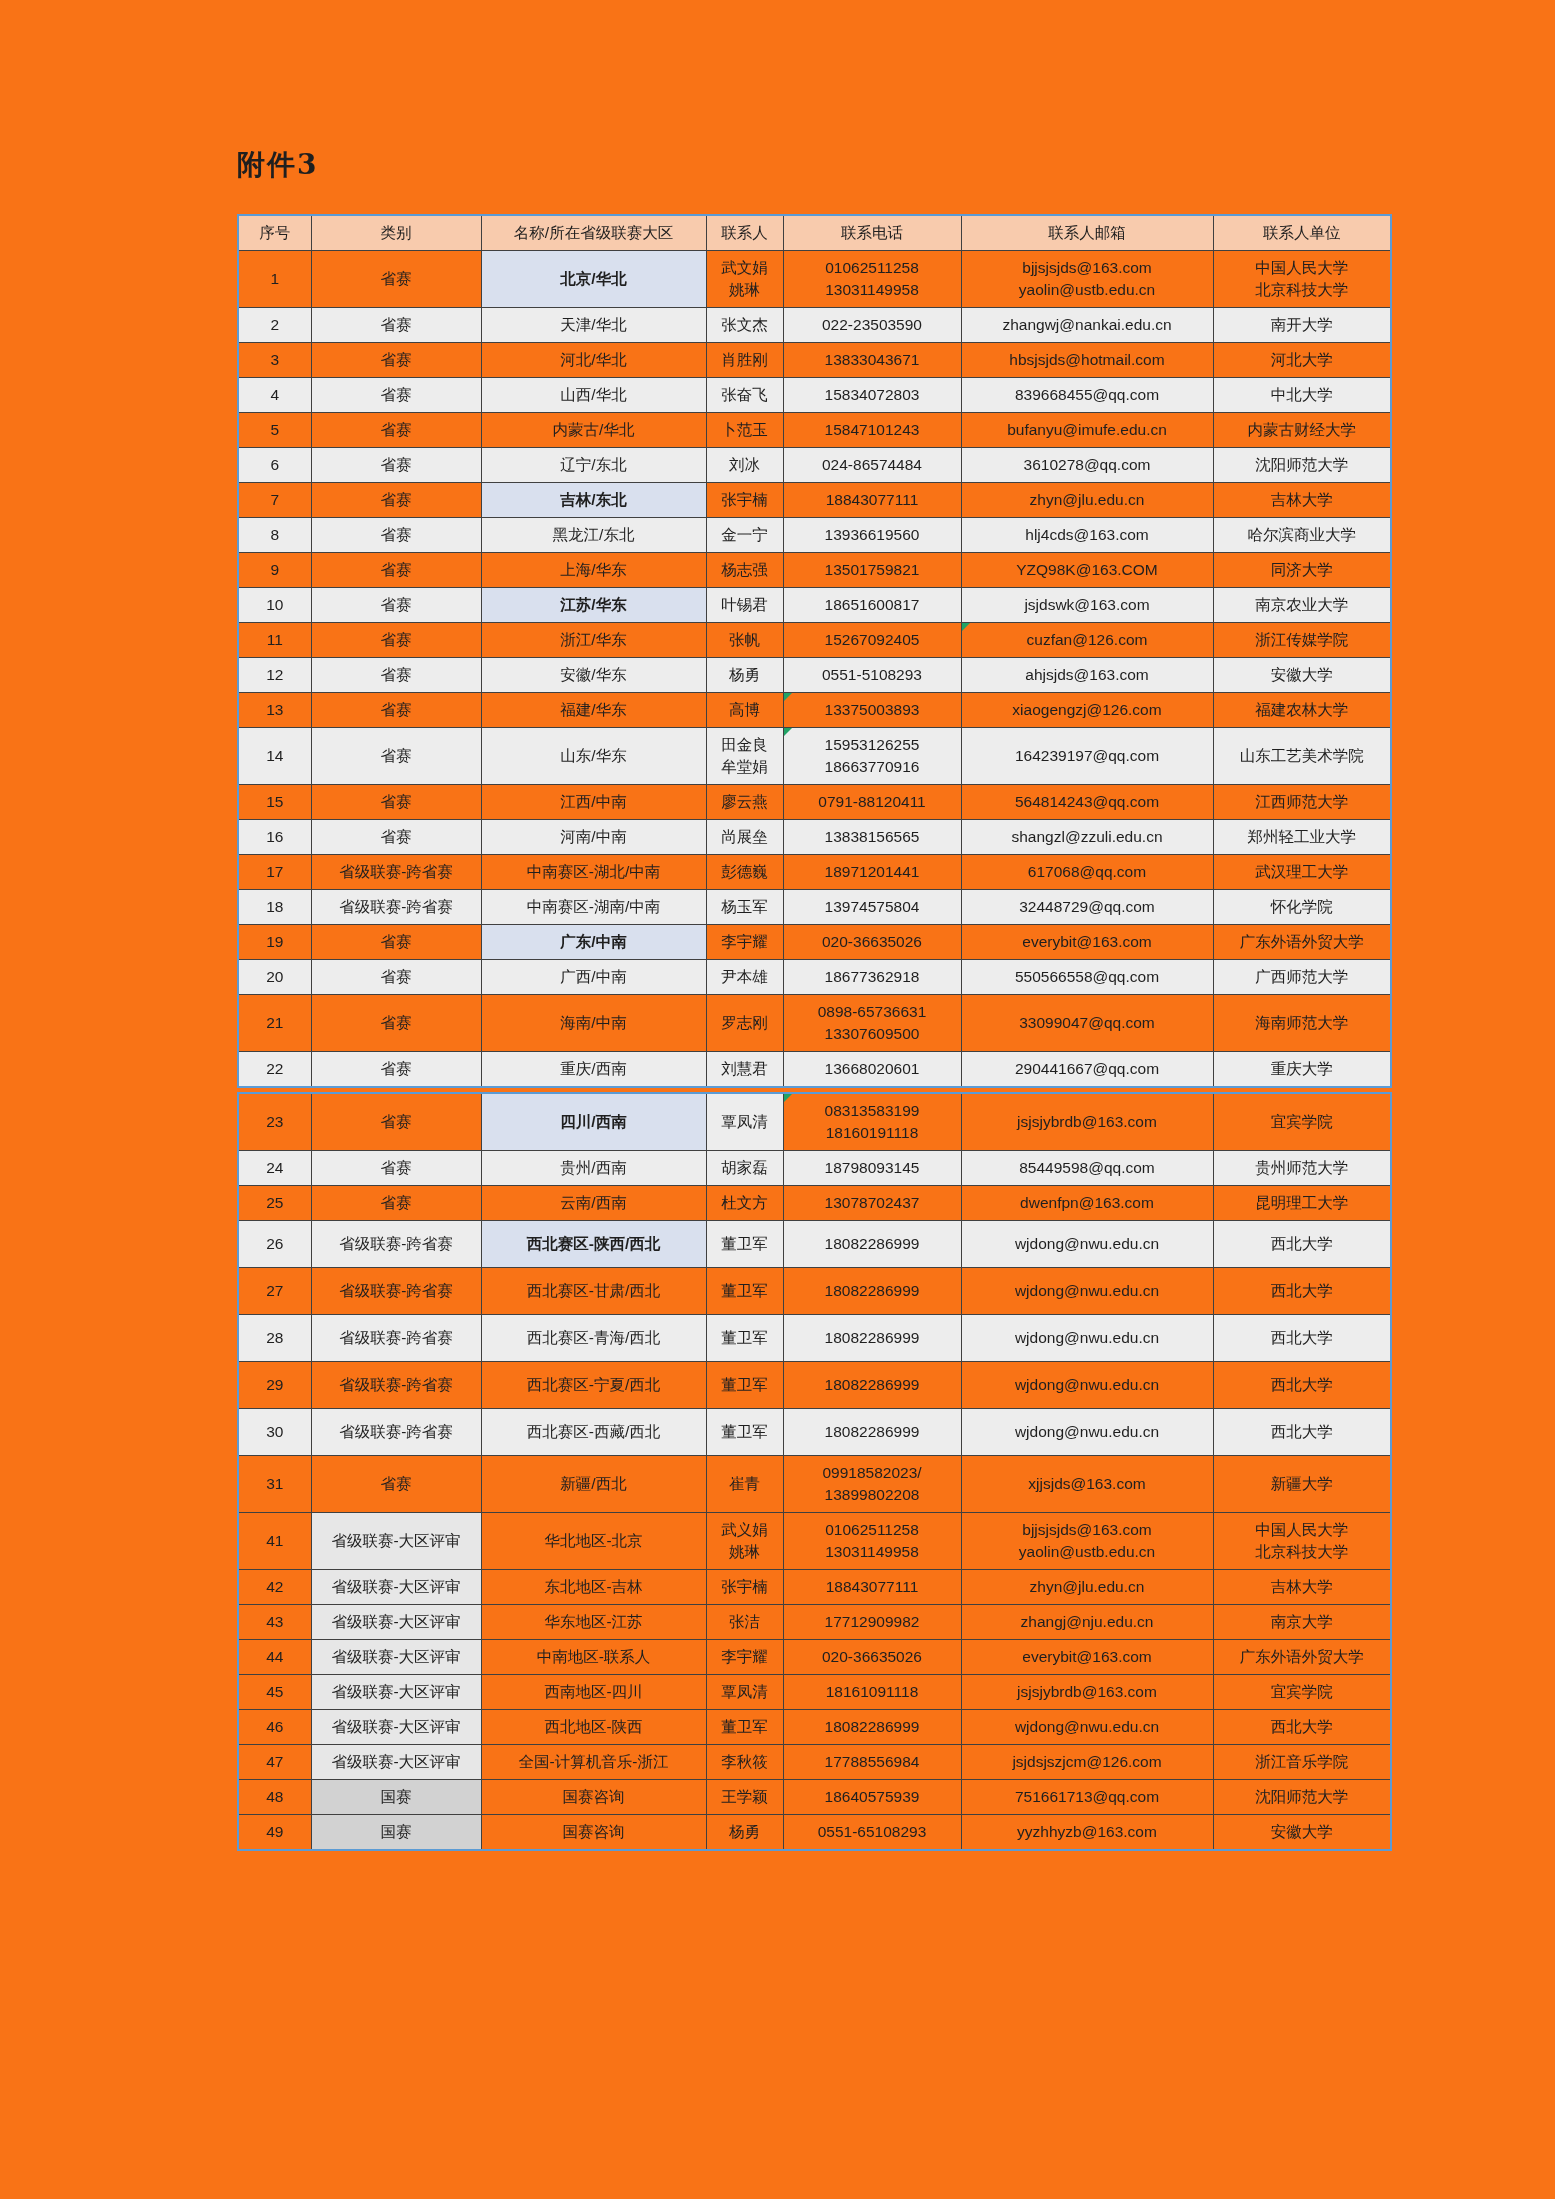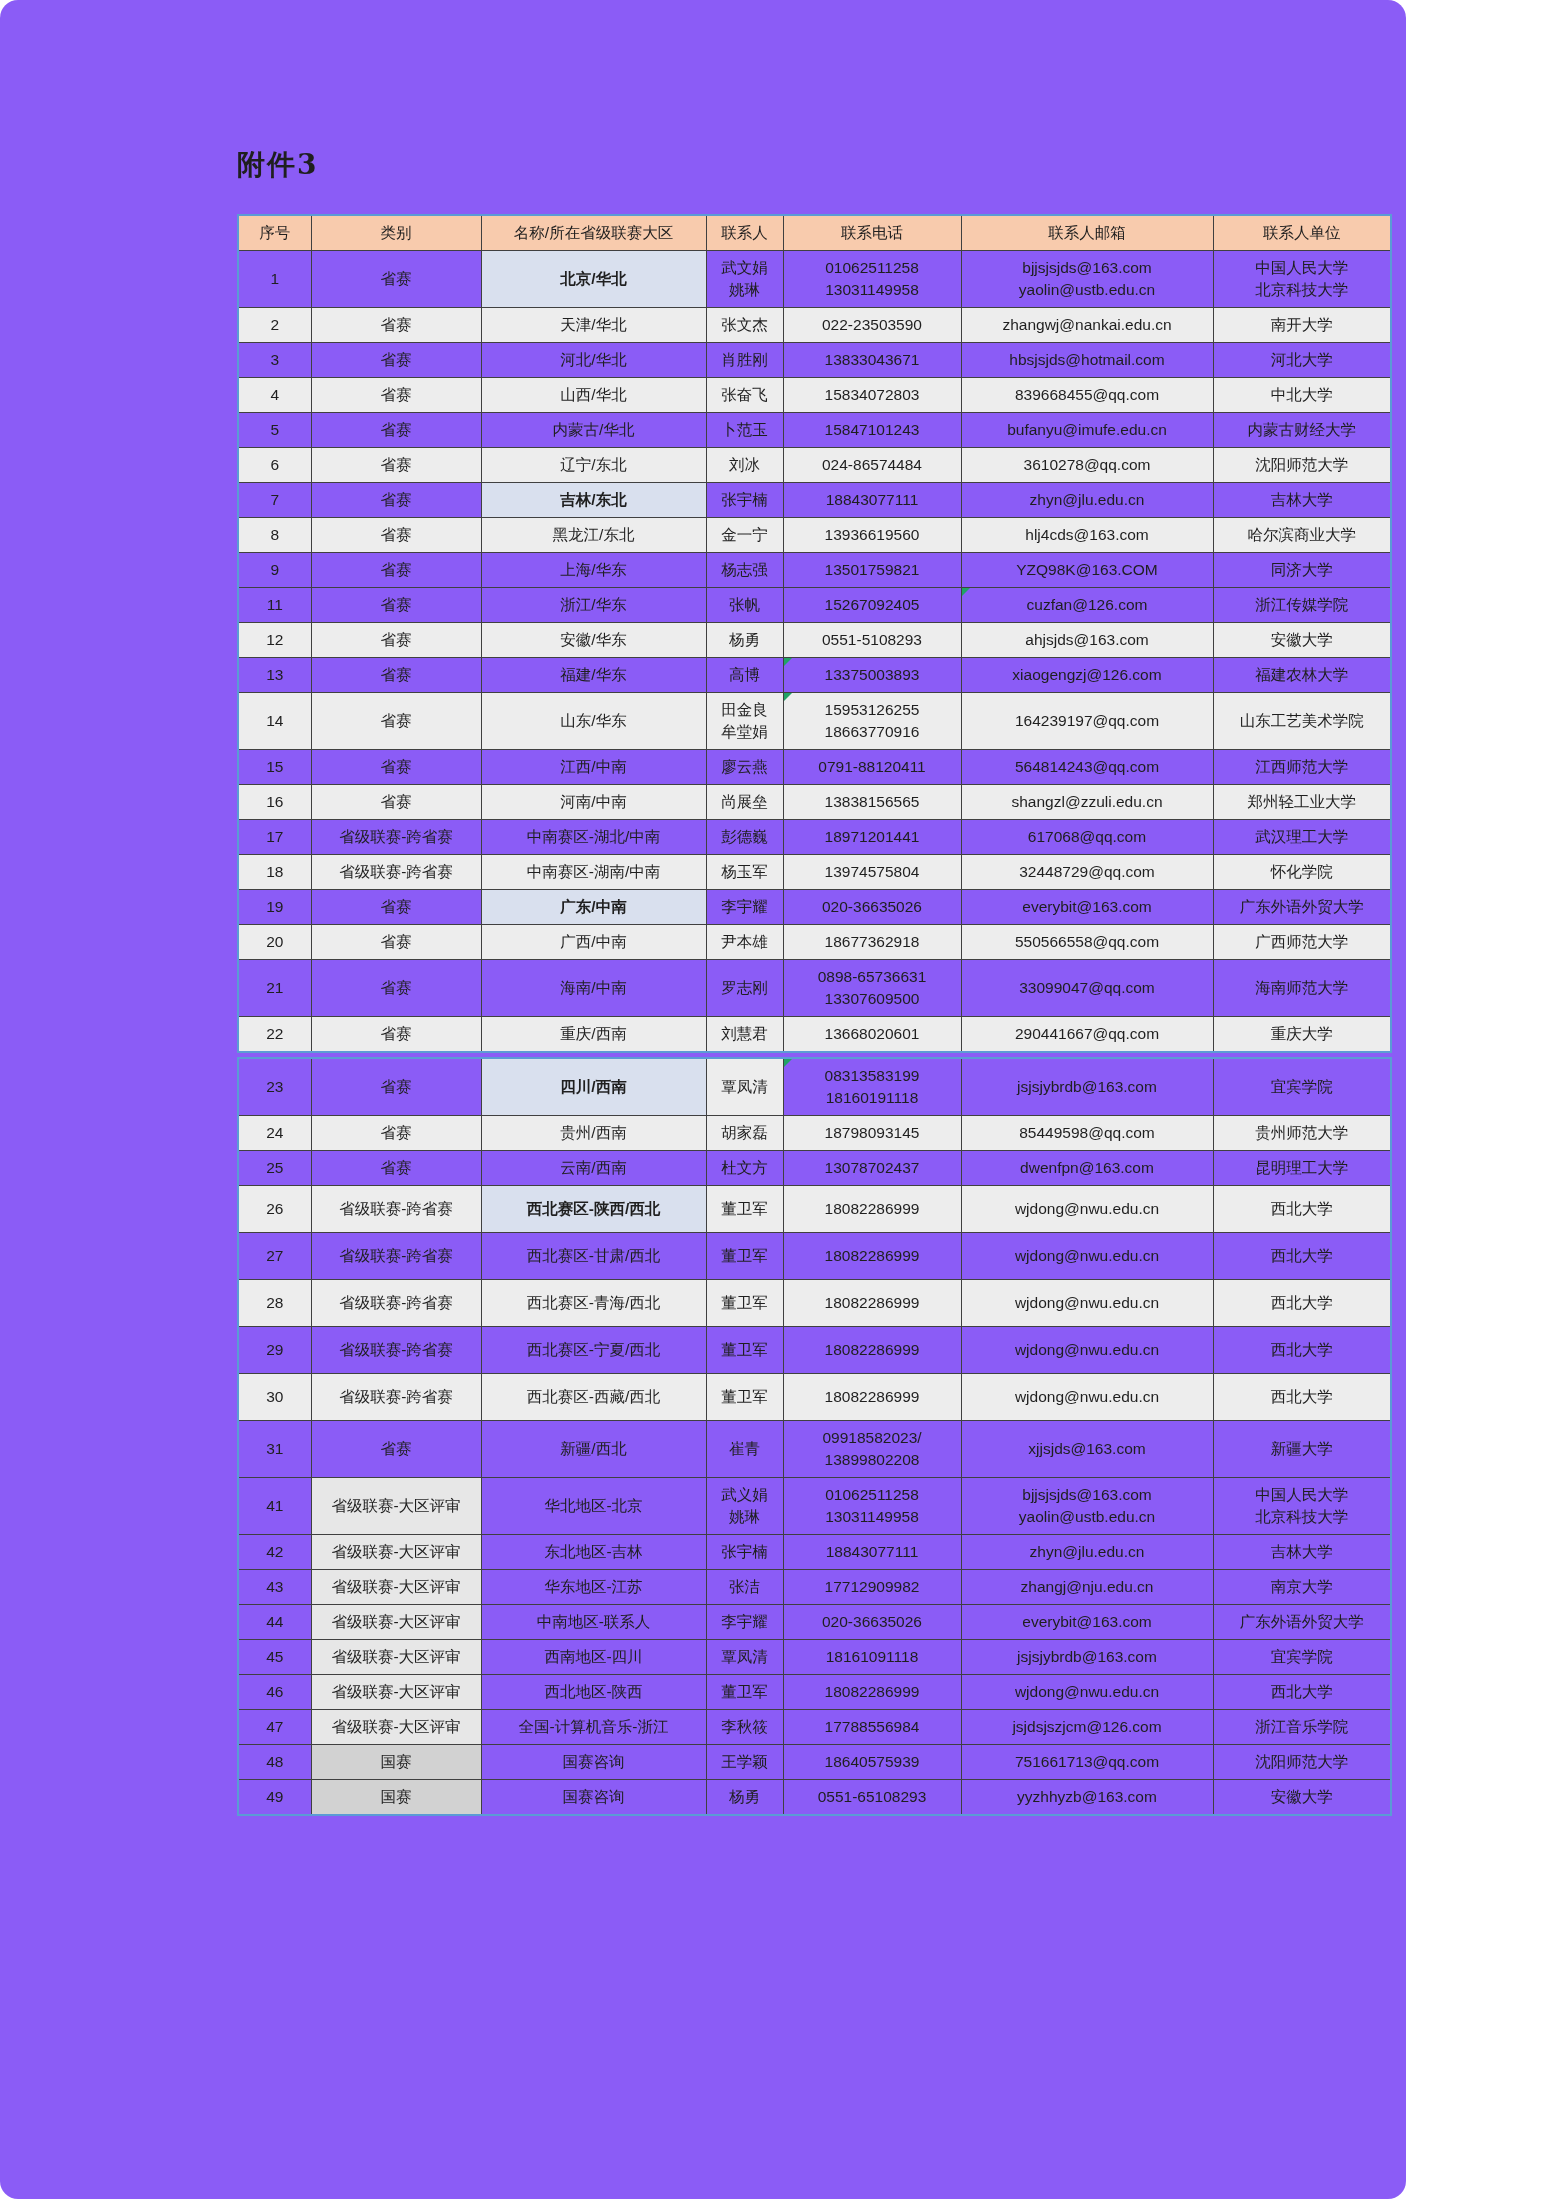--- a/index.html
+++ b/index.html
@@ -9,26 +9,25 @@
     --shade-light:#E7E7E7;
     --shade-dark:#D2D2D2;
     --border-outer:#5B9BD5;
     --border-inner:#404040;
     --marker-green:#21A366;
     --text:#1f1f1f;
   }
   html,body{margin:0;padding:0;background:#fff;}
   .page{
     position:relative;
-    width:1406px;height:2199px;
-    background:#8b5cf6;
+    width:1555px;height:2199px;
+    background:#f97316;
     font-family:"Liberation Sans","DejaVu Sans",sans-serif;
     color:var(--text);
     overflow:hidden;
-    border-radius:18px;
   }
   .content{position:absolute;left:237px;top:0;width:1153px;}
   .attachment{
     margin-top:146px;
     font-family:"DejaVu Serif","Liberation Serif",serif;
     font-size:28px;font-weight:600;letter-spacing:2px;
   }
   .title{
     margin:34px 0 0 0;
     text-align:center;
@@ -180,20 +179,29 @@
   </tr>
           <tr>
     <td class="c-no">9</td>
     <td class="c-cat">省赛</td>
     <td class="c-region">上海/华东</td>
     <td class="c-contact">杨志强</td>
     <td class="c-phone">13501759821</td>
     <td class="c-email">YZQ98K@163.COM</td>
     <td class="c-unit">同济大学</td>
   </tr>
+          <tr class="striped">
+    <td class="c-no">10</td>
+    <td class="c-cat">省赛</td>
+    <td class="c-region hl">江苏/华东</td>
+    <td class="c-contact">叶锡君</td>
+    <td class="c-phone">18651600817</td>
+    <td class="c-email">jsjdswk@163.com</td>
+    <td class="c-unit">南京农业大学</td>
+  </tr>
           <tr>
     <td class="c-no">11</td>
     <td class="c-cat">省赛</td>
     <td class="c-region">浙江/华东</td>
     <td class="c-contact">张帆</td>
     <td class="c-phone">15267092405</td>
     <td class="c-email cm">cuzfan@126.com</td>
     <td class="c-unit">浙江传媒学院</td>
   </tr>
           <tr class="striped">

